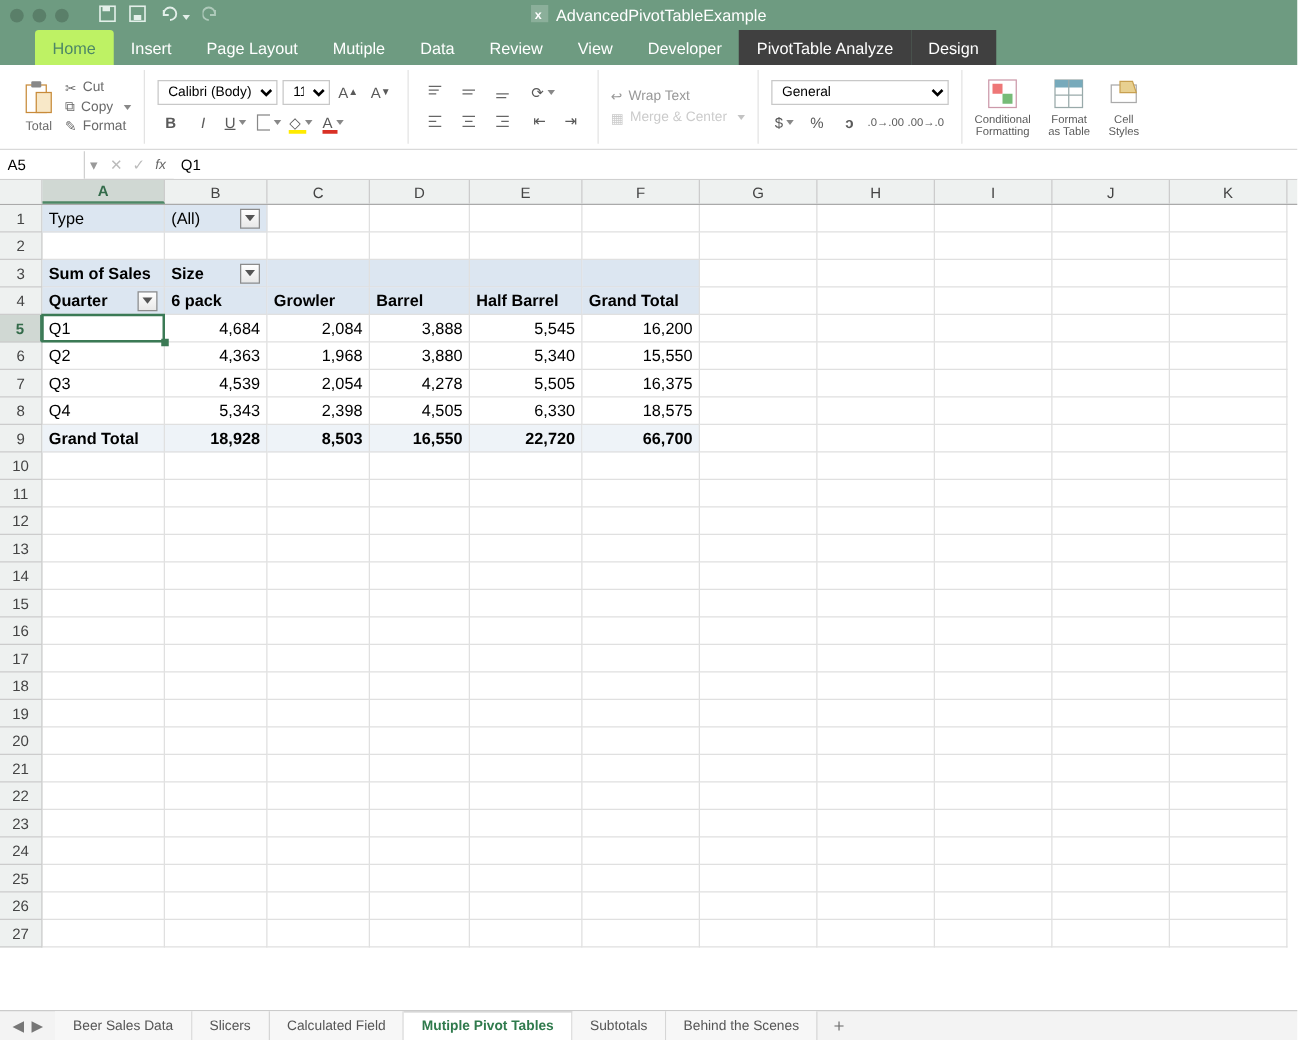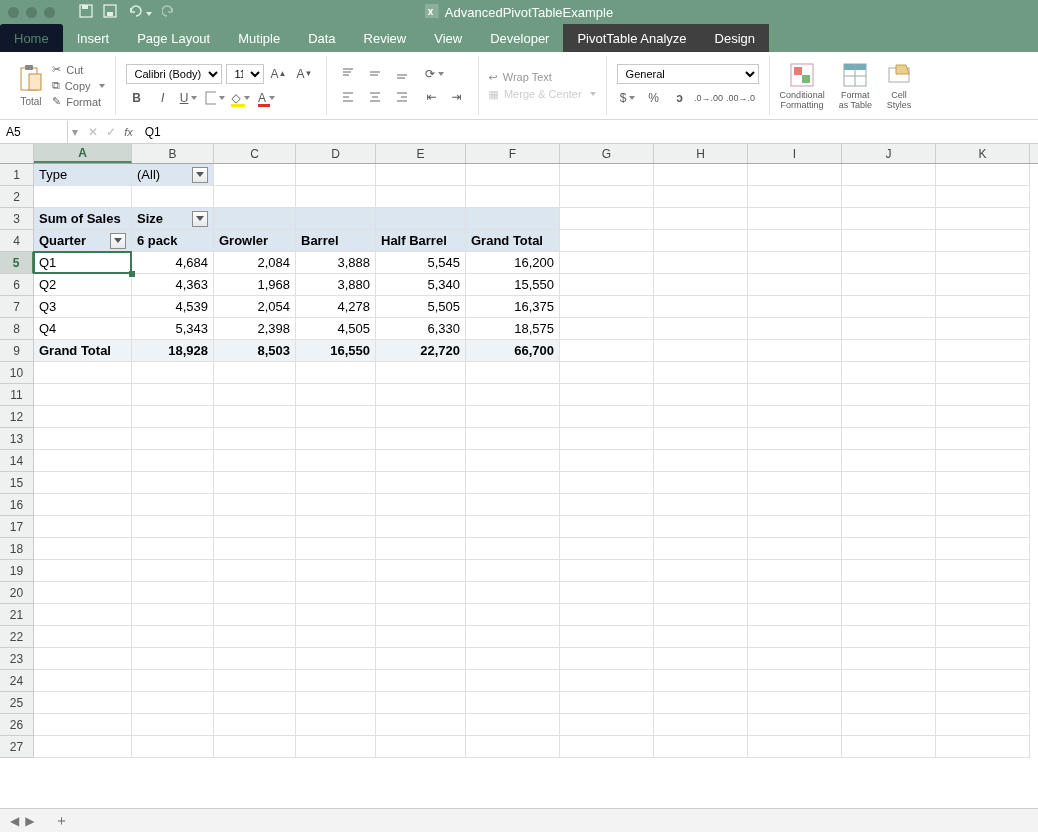--- a/index.html
+++ b/index.html
@@ -9,21 +9,21 @@
 .titlebar { height: 24px; background: #6e9b81; display: flex; align-items: center; padding: 0 8px; position: relative; }
 .window-controls { display: flex; gap: 7px; align-items: center; }
 .wc-dot { width: 11px; height: 11px; border-radius: 50%; background: rgba(0,0,0,0.18); }
 .title-center { position: absolute; left: 50%; transform: translateX(-50%); color: #fff; font-size: 13px; display: flex; align-items: center; gap: 6px; }
 .qat { margin-left: 24px; display: flex; gap: 10px; align-items: center; }
 .qat svg { fill: #e3efe9; }
 
 
 .tabs { height: 28px; background: #6e9b81; display: flex; align-items: stretch; }
 .tab { padding: 0 14px; color: #fff; font-size: 13px; display: flex; align-items: center; cursor: pointer; }
-.tab.active { background: #0f172a; color: #4d8766; border-top-left-radius: 3px; border-top-right-radius: 3px; }
+.tab.active { background: #bef264; color: #4d8766; border-top-left-radius: 3px; border-top-right-radius: 3px; margin-left: 28px; }
 .tab.context { background: #404040; }
 
 
 .ribbon { height: 68px; background: #fff; border-bottom: 1px solid #d9d9d9; display: flex; align-items: center; padding: 4px 8px; gap: 0; }
 .rgroup { display: flex; align-items: center; height: 100%; padding: 0 10px; border-right: 1px solid #e3e3e3; }
 .rgroup:last-child { border-right: none; }
 .paste-block { display: flex; flex-direction: column; align-items: center; gap: 2px; color: #6a6a6a; font-size: 10px; }
 .clipboard-icons { display: flex; flex-direction: column; gap: 3px; margin-left: 8px; color: #6a6a6a; font-size: 11px; }
 .clip-row { display: flex; align-items: center; gap: 5px; }
 .font-block { display: flex; flex-direction: column; gap: 4px; }
@@ -731,14 +731,22 @@
         <div class="fill-handle" style="top: 107px; left: 95px;"></div>
       </div>
   </div>
 </div>
 
 <div class="sheet-tabs">
   <div class="st-nav">
     <span>◀</span>
     <span>▶</span>
   </div>
+  <div id="sheet-tabs-inner" style="display:flex">
+      <div class="st-tab">Beer Sales Data</div>
+      <div class="st-tab">Slicers</div>
+      <div class="st-tab">Calculated Field</div>
+      <div class="st-tab active">Mutiple Pivot Tables</div>
+      <div class="st-tab">Subtotals</div>
+      <div class="st-tab">Behind the Scenes</div>
+    </div>
   <div class="st-add">＋</div>
 </div>
 
 </body></html>

